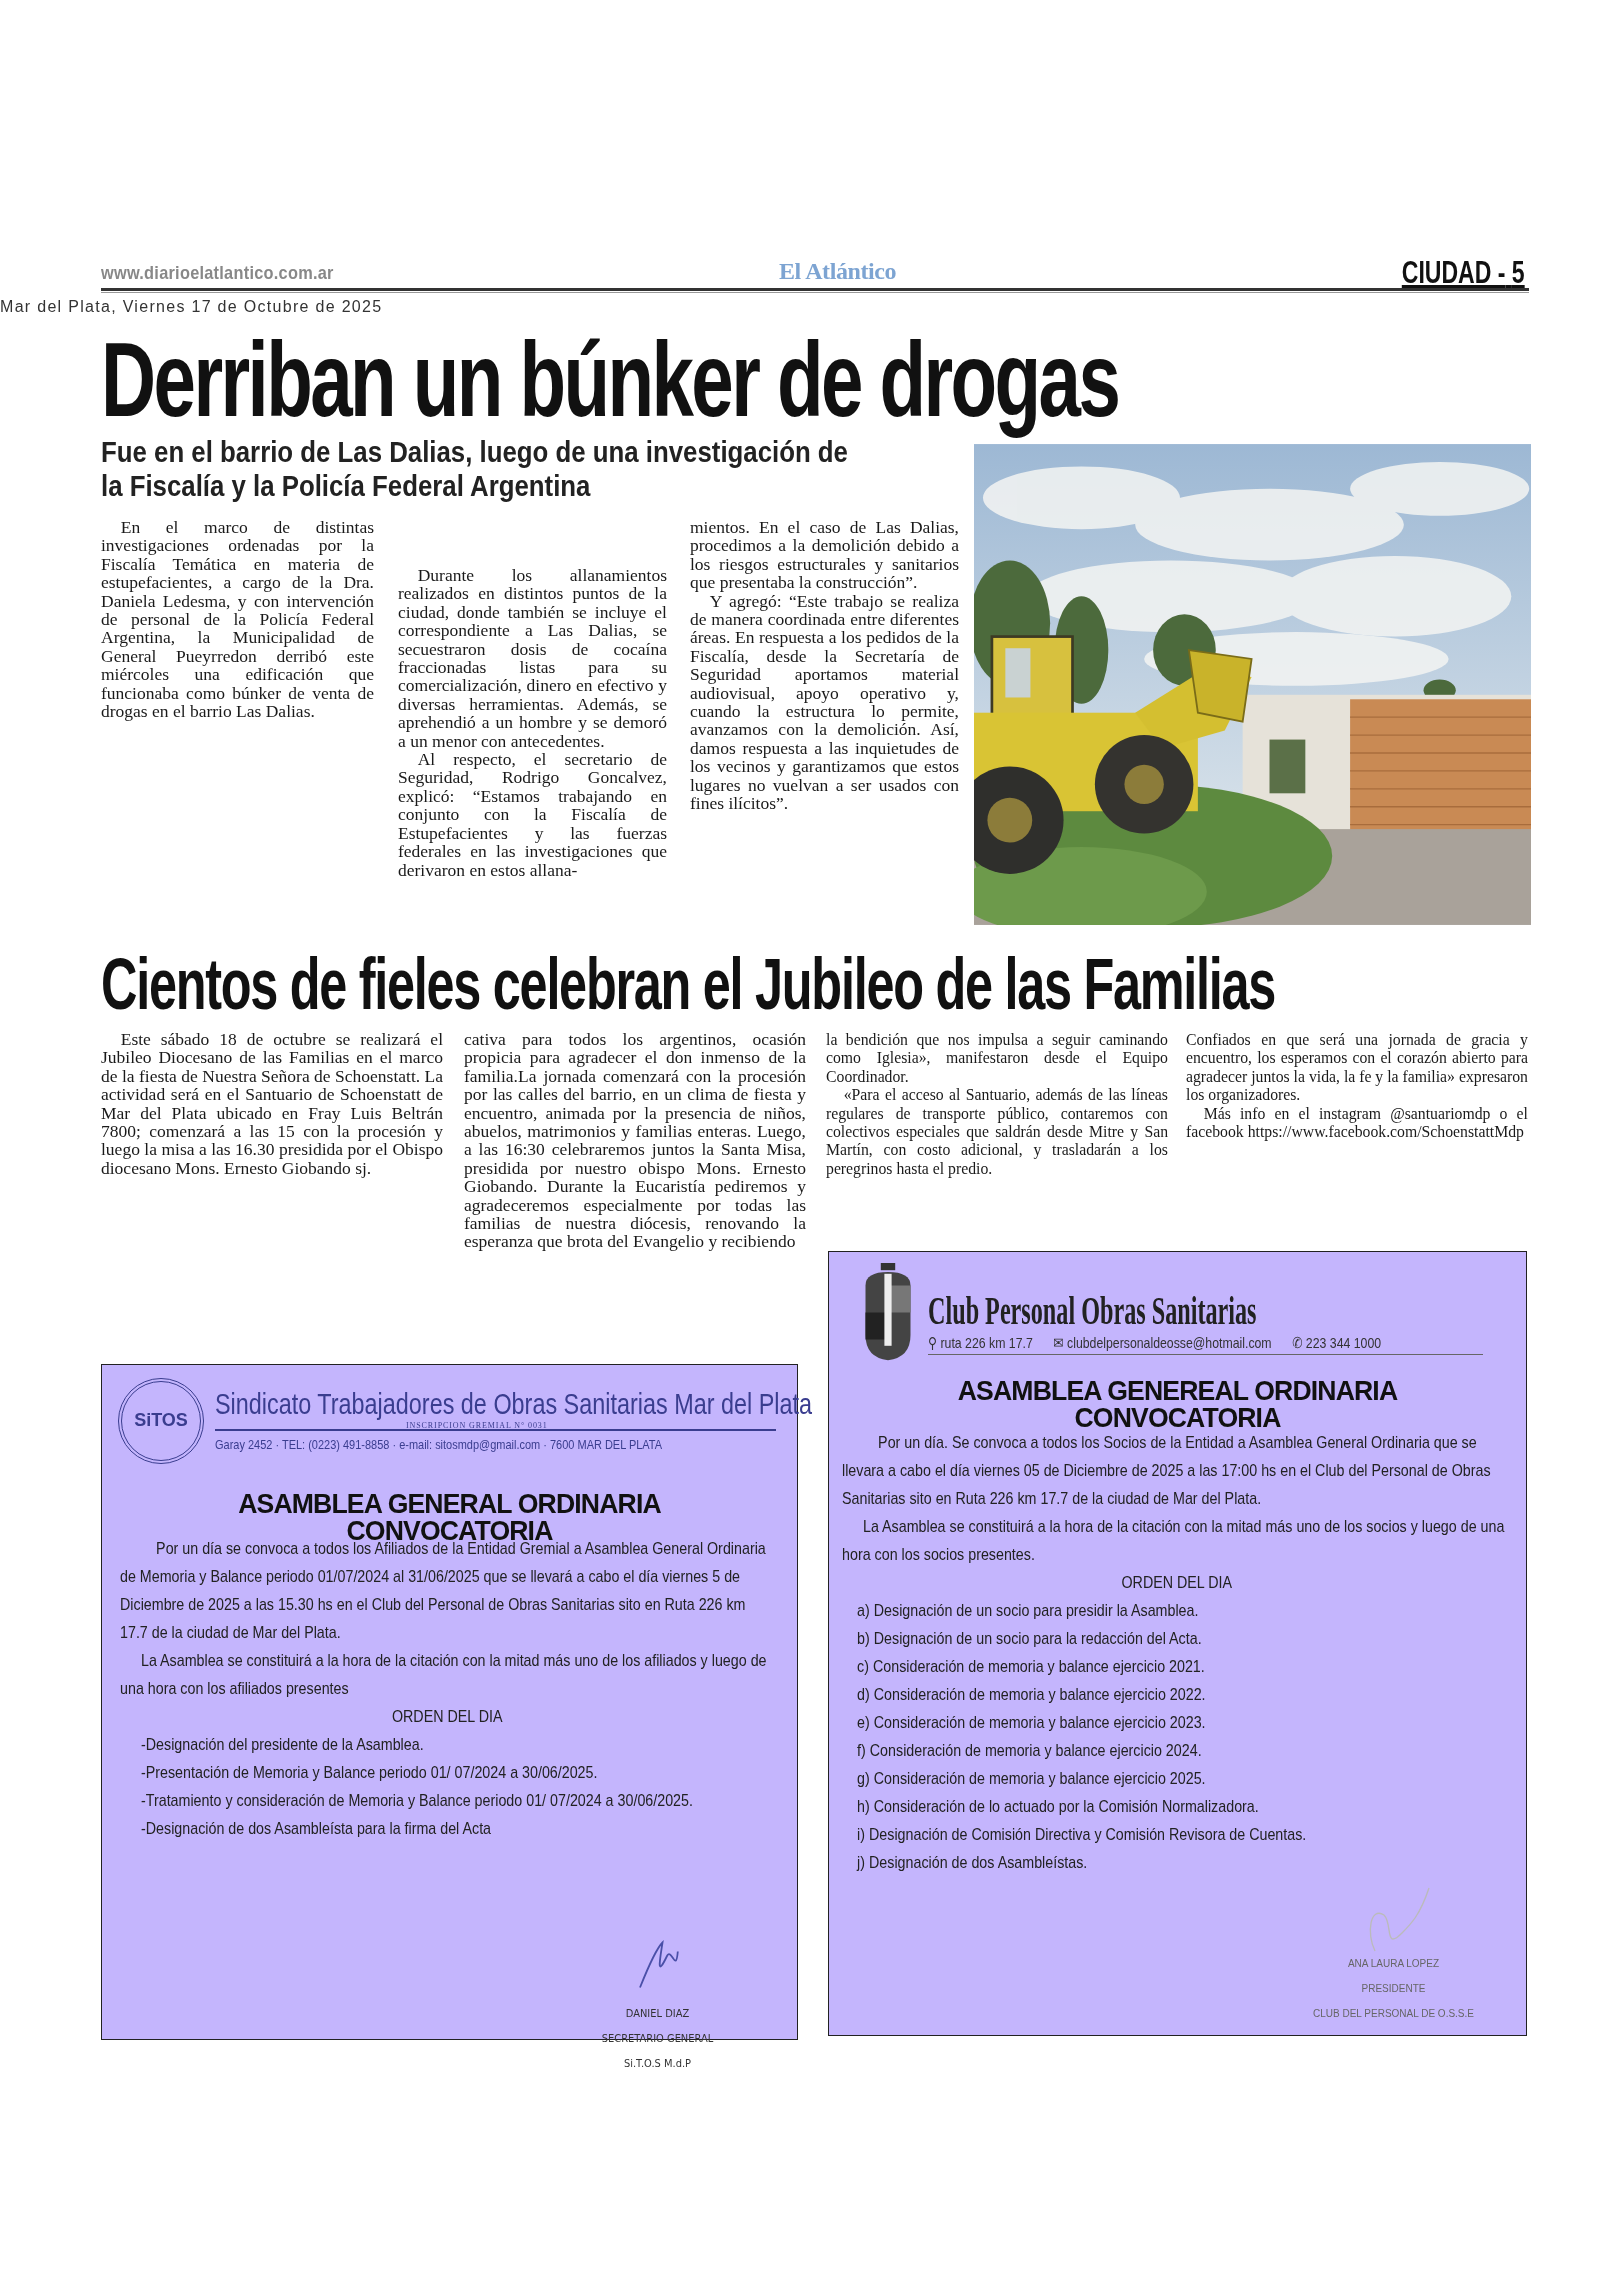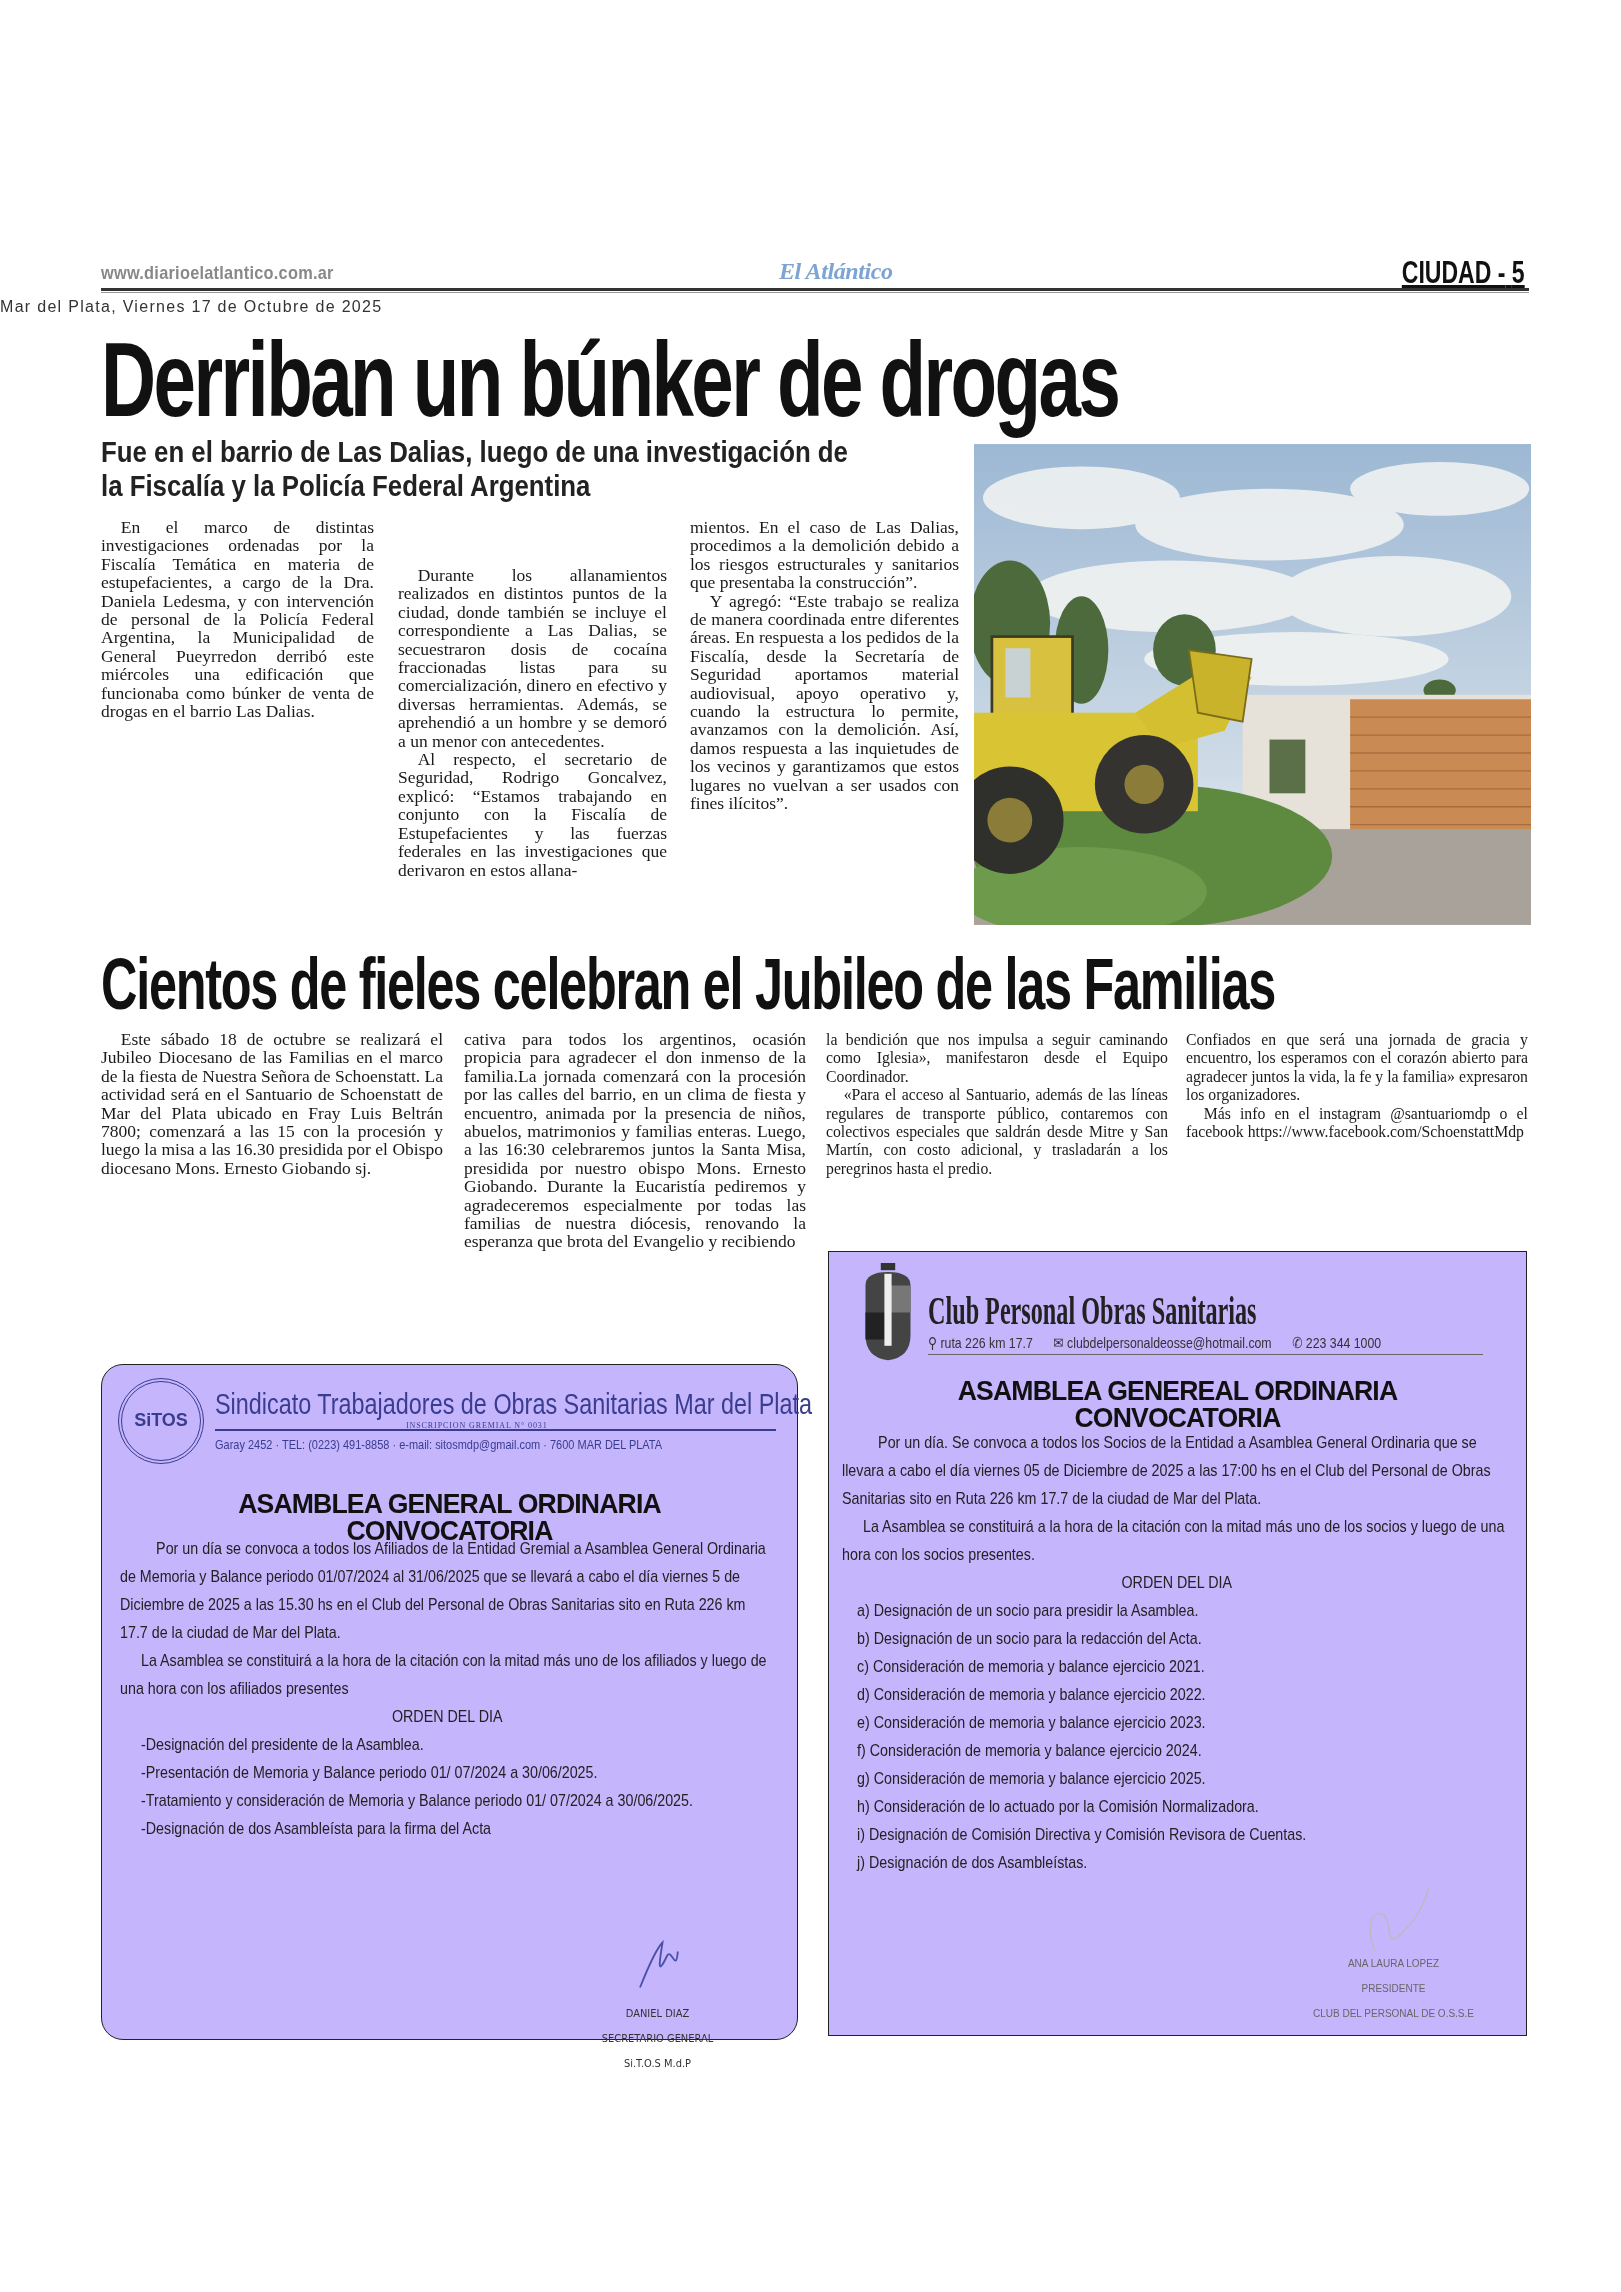--- a/index.html
+++ b/index.html
@@ -1,21 +1,21 @@
 <!DOCTYPE html>
 <html style="font-size:14.3px"><head>
 <meta charset="utf-8">
 <style>
   html, body { margin: 0; padding: 0; background: #ffffff; }
   body { width: 1622px; height: 2293px; position: relative; overflow: hidden; color: #1a1a1a; }
   .abs { position: absolute; }
 
   
   .site-url { left: 101px; top: 262px; font-family: "Liberation Sans", sans-serif; font-size: 19px; color: #888; letter-spacing: 0.3px; transform: scaleX(0.86); transform-origin: left; font-weight: bold; }
-  .logo { left: 779px; top: 258px; font-family: "Liberation Serif", serif; font-style: italic; font-weight: bold; font-size: 24px; color: #7da4d2; letter-spacing: -0.4px; }
+  .logo { left: 779px; top: 258px; font-family: "Liberation Serif", serif; font-weight: bold; font-size: 24px; color: #7da4d2; letter-spacing: -0.4px; }
   .section { right: 97px; top: 254px; font-family: "Liberation Sans", sans-serif; font-size: 32px; font-weight: bold; color: #111; transform: scaleX(0.72); transform-origin: right; text-decoration: underline; text-underline-offset: 1.8px; }
   .section .num { font-weight: 900; }
   .rule { left: 101px; top: 288px; width: 1428px; height: 2.7px; background: #333; }
   .rule2 { left: 101px; top: 292px; width: 1428px; height: 0.9px; background: #999; }
   .dateline { left: 0; width: 1622px; top: 298px; text-align: left; font-family: "Liberation Sans", sans-serif; font-size: 16px; color: #333; letter-spacing: 1.3px; }
 
   
   .h1 { left: 101px; top: 321px; font-family: "Liberation Sans", sans-serif; font-weight: bold; font-size: 106px; letter-spacing: -3.6px; color: #111; transform: scaleX(0.72); transform-origin: left; white-space: nowrap; line-height: 1.1; }
   .subhead { left: 101px; top: 435px; width: 896px; font-family: "Liberation Sans", sans-serif; font-weight: bold; font-size: 30px; color: #222; line-height: 34px; transform: scaleX(0.86); transform-origin: left; }
 
@@ -34,21 +34,21 @@
 
   .d1 { left: 101px; top: 1030px; width: 342px; }
   .d2 { left: 464px; top: 1030px; width: 342px; }
   .d3 { left: 826px; top: 1030px; width: 342px; }
   .d4 { left: 1186px; top: 1030px; width: 344px; }
   .d2 p.cont, .d3 p.cont, .d4 p.cont { text-indent: 0; }
   .narrow { transform: scaleX(0.9); transform-origin: left top; width: 380px !important; }
 
   
   .ad { border: 1.8px solid #222; background: #c4b5fd; }
-  .ad1 { left: 101px; top: 1364px; width: 695px; height: 674px; border-radius: 22px; }
+  .ad1 { left: 101px; top: 1364px; width: 695px; height: 674px; }
   .ad2 { left: 828px; top: 1251px; width: 697px; height: 783px; }
   .ad-body { font-family: "Liberation Sans", sans-serif; font-size: 17px; line-height: 28px; color: #222; transform: scaleX(0.84); transform-origin: left top; }
   .ad-title { font-family: "Liberation Sans", sans-serif; font-weight: bold; font-size: 28px; line-height: 27px; text-align: center; color: #111; letter-spacing: -0.9px; transform: scaleX(0.95); }
 
   
   .sitos-seal { left: 16px; top: 12.5px; width: 86px; height: 86px; border-radius: 50%; border: 4.5px double #3a3d8f; box-sizing: border-box; display: flex; align-items: center; justify-content: center; color: #3a3d8f; font-family: "Liberation Sans", sans-serif; font-weight: bold; font-size: 18px; }
   .sitos-name { left: 113px; top: 21.5px; font-family: "Liberation Sans", sans-serif; font-size: 30px; color: #3a3d8f; white-space: nowrap; transform: scaleX(0.78); transform-origin: left; }
   .sitos-insc { left: 304px; top: 56px; font-family: "Liberation Serif", serif; font-size: 8px; color: #3a3d8f; letter-spacing: 0.9px; }
   .sitos-line { left: 113px; top: 64px; width: 561px; height: 1.8px; background: #3a3d8f; }
   .sitos-contact { left: 113px; top: 72px; font-family: "Liberation Sans", sans-serif; font-size: 13.4px; color: #3a3d8f; white-space: nowrap; transform: scaleX(0.82); transform-origin: left; }

